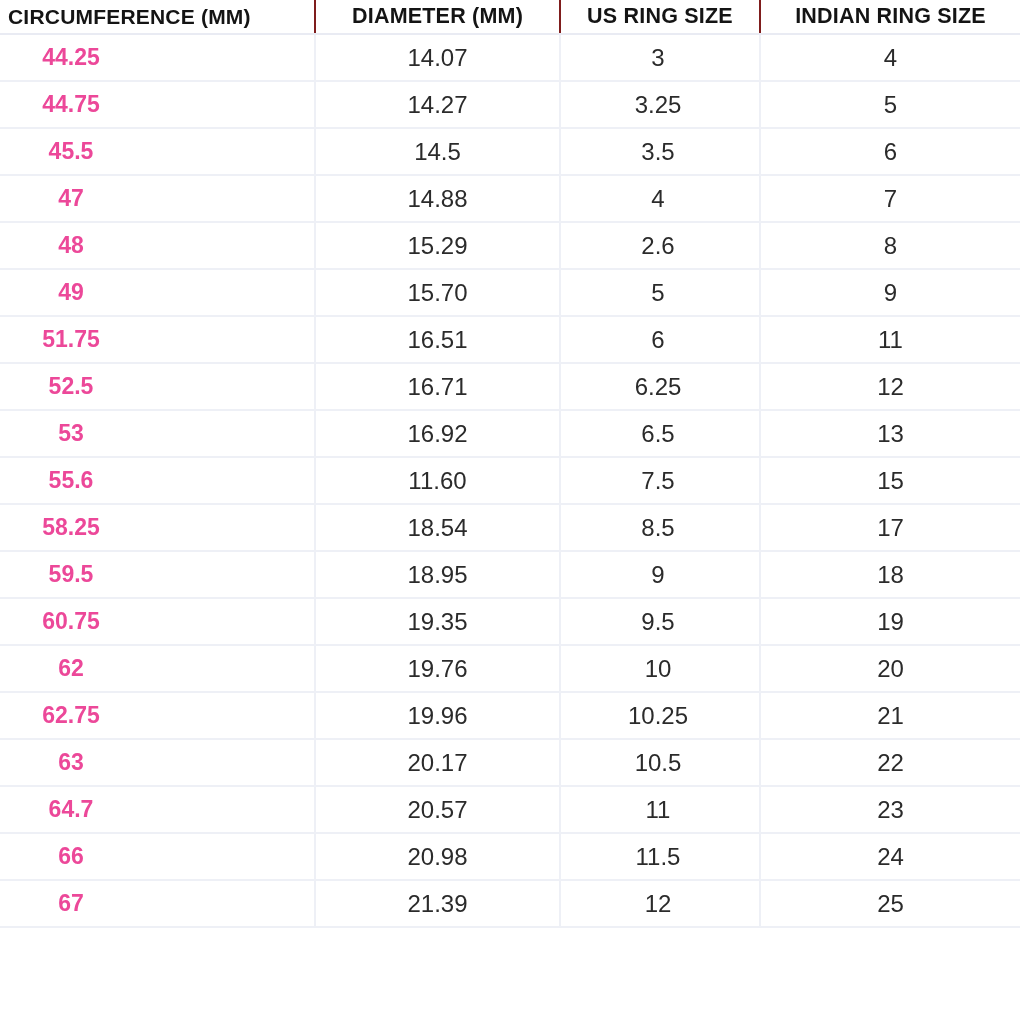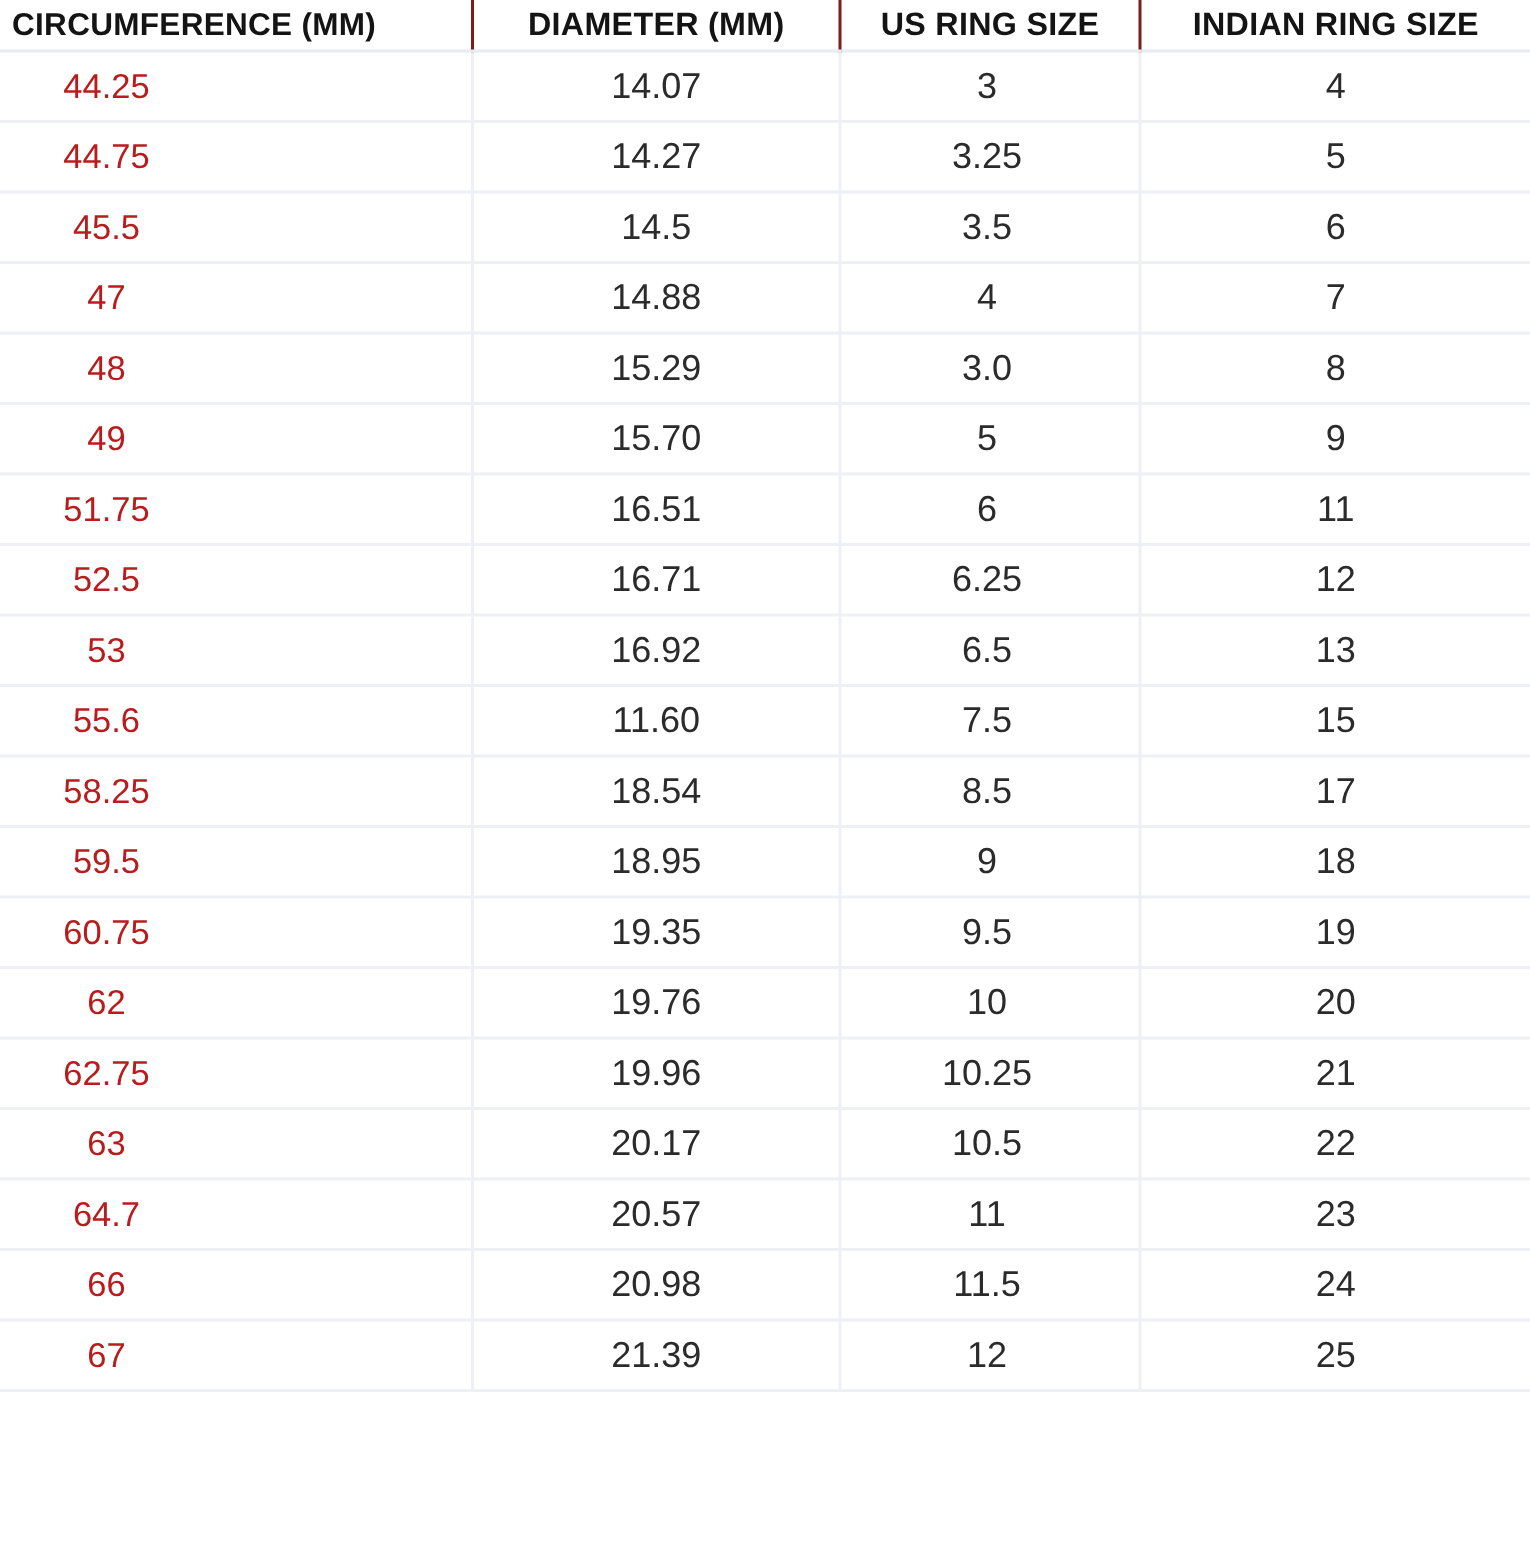--- a/index.html
+++ b/index.html
@@ -57,22 +57,22 @@
     vertical-align: middle;
     border-bottom: 2px solid #eef0f6;
     border-right: 2px solid #eef0f6;
     background: #ffffff;
     white-space: nowrap;
   }
   #ring-size-table tbody td:last-child {
     border-right: none;
   }
   #ring-size-table tbody td.cell-circumference {
-    font-weight: normal;
-    color: #b91c1c;
+    font-weight: bold;
+    color: #ec4899;
     font-size: 23px;
     padding-right: 172px;
   }
   #ring-size-table tbody td.cell-diameter {
     padding-right: 0px;
     text-align: center;
   }
   #ring-size-table tbody td.cell-us {
     padding-right: 4px;
   }
@@ -119,21 +119,21 @@
       </tr>
       <tr>
         <td class="cell-circumference">47</td>
         <td class="cell-diameter">14.88</td>
         <td class="cell-us">4</td>
         <td class="cell-indian">7</td>
       </tr>
       <tr>
         <td class="cell-circumference">48</td>
         <td class="cell-diameter">15.29</td>
-        <td class="cell-us">3.0</td>
+        <td class="cell-us">2.6</td>
         <td class="cell-indian">8</td>
       </tr>
       <tr>
         <td class="cell-circumference">49</td>
         <td class="cell-diameter">15.70</td>
         <td class="cell-us">5</td>
         <td class="cell-indian">9</td>
       </tr>
       <tr>
         <td class="cell-circumference">51.75</td>

